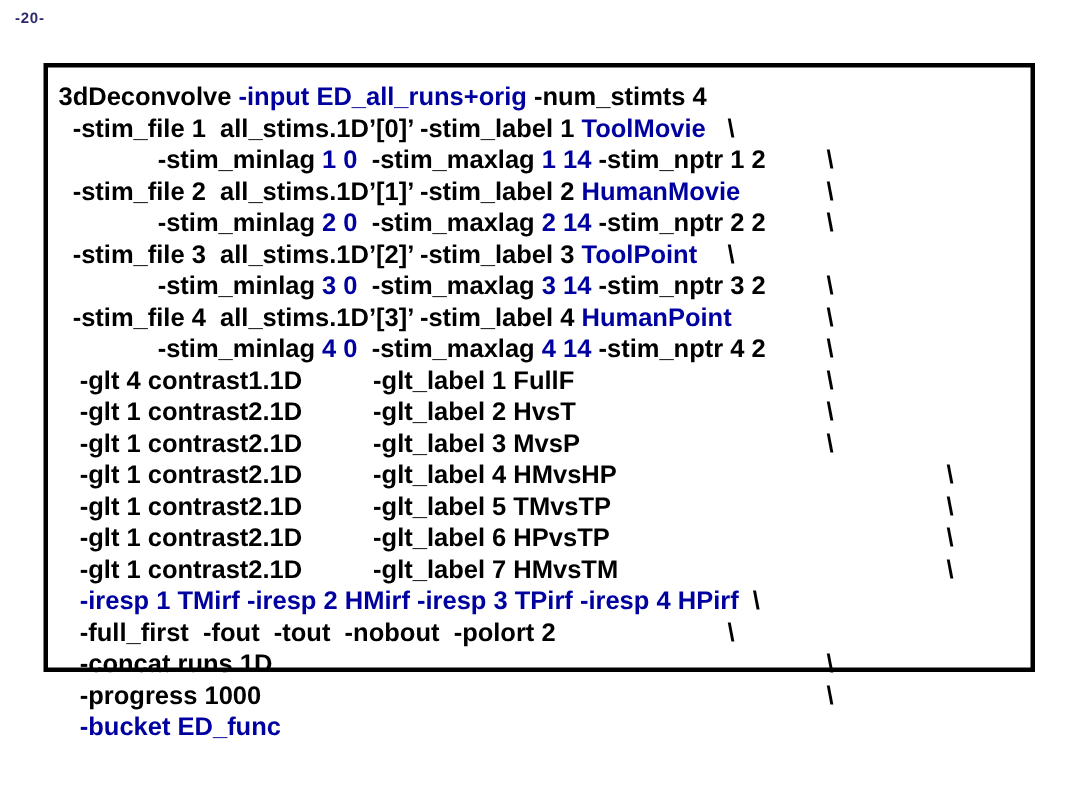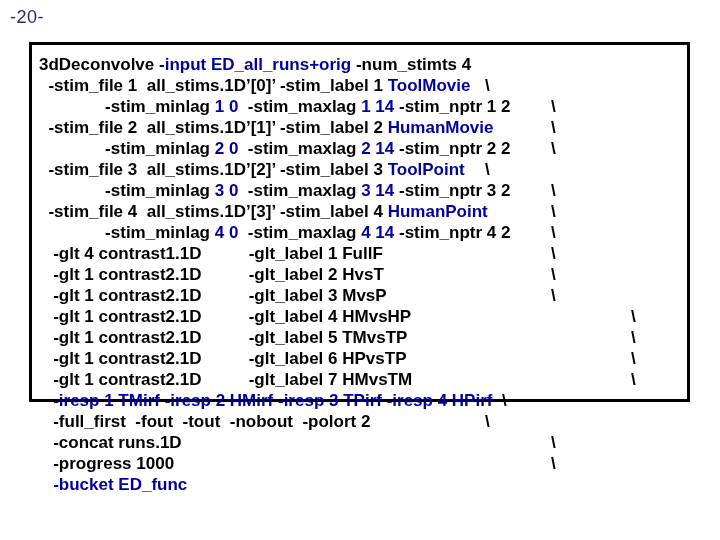--- a/index.html
+++ b/index.html
@@ -15,31 +15,31 @@
     height: 540px;
     background: var(--bg);
     font-family: "Liberation Sans", sans-serif;
     overflow: hidden;
     position: relative;
   }
   .page-number {
     position: absolute;
     left: 10px;
     top: 7px;
-    font-size: 18px;
-    font-weight: normal;
+    font-size: 10px;
+    font-weight: bold;
     color: var(--pn);
     letter-spacing: 0.5px;
   }
   .command-box {
     position: absolute;
     left: 29px;
     top: 42px;
     width: 661px;
-    height: 360px;
+    height: 406px;
     border: 3px solid var(--border);
     background: var(--bg);
   }
   .code {
     position: absolute;
     left: 7px;
     top: 9px;
     right: 2px;
     font-size: 17px;
     font-weight: bold;

